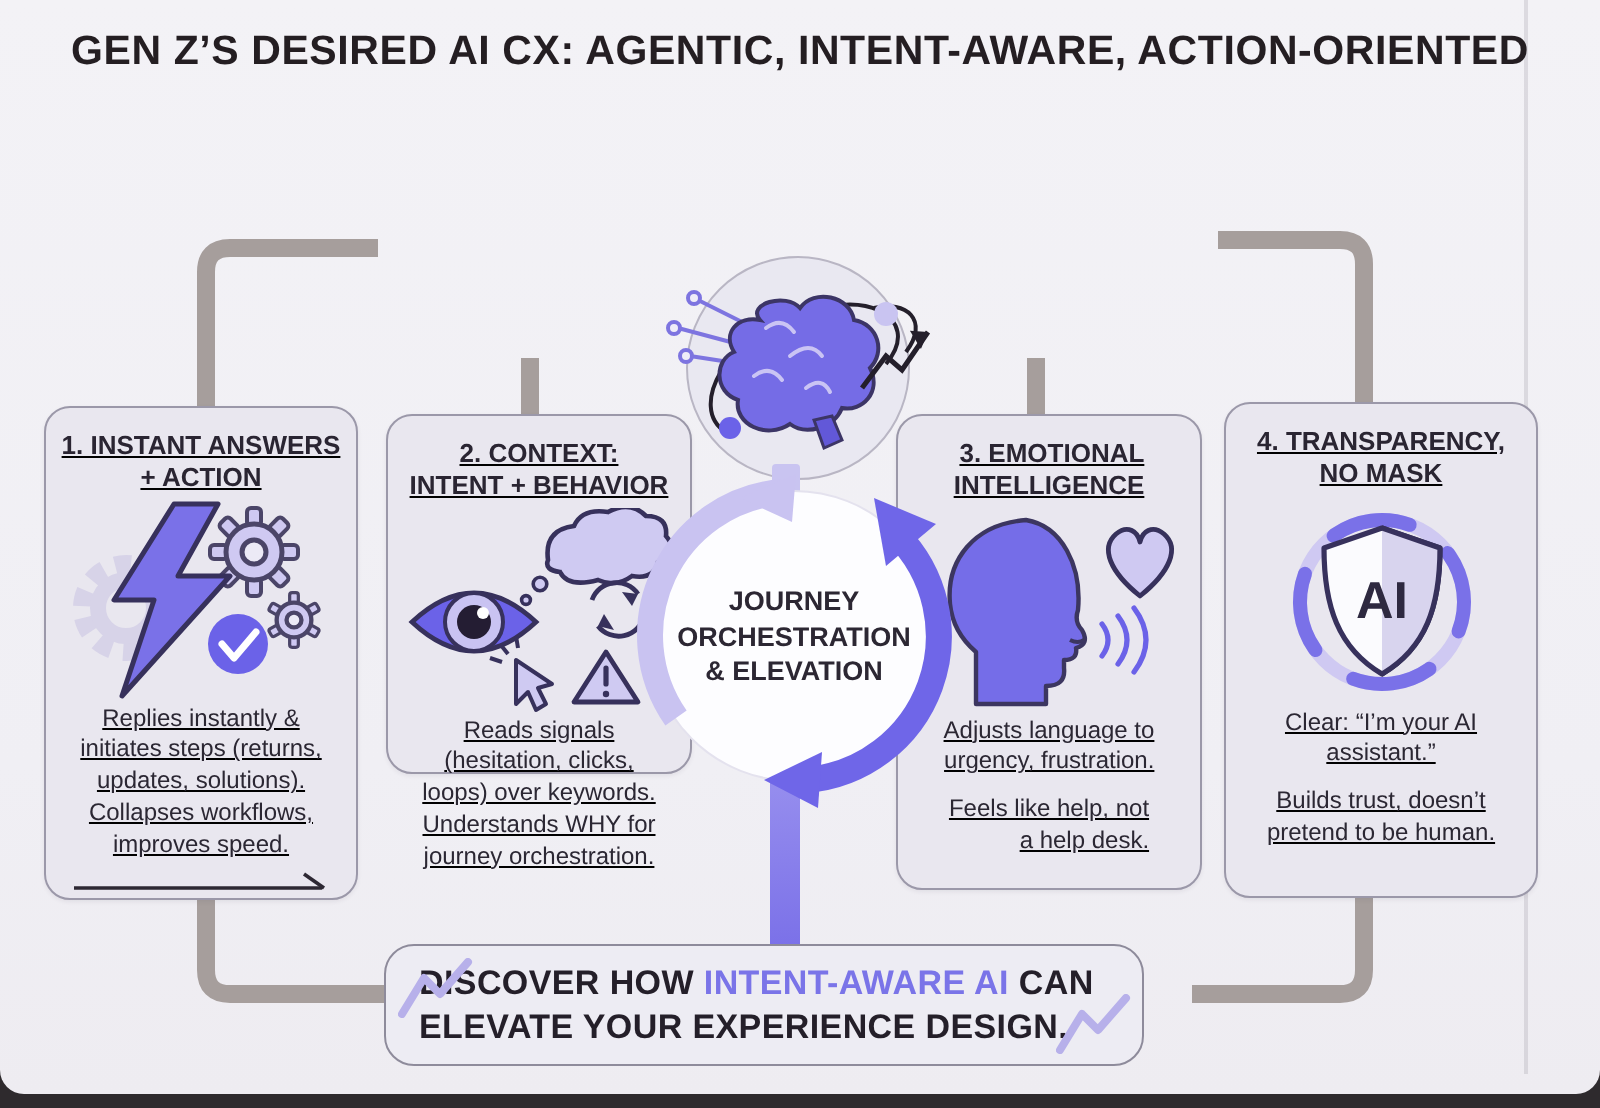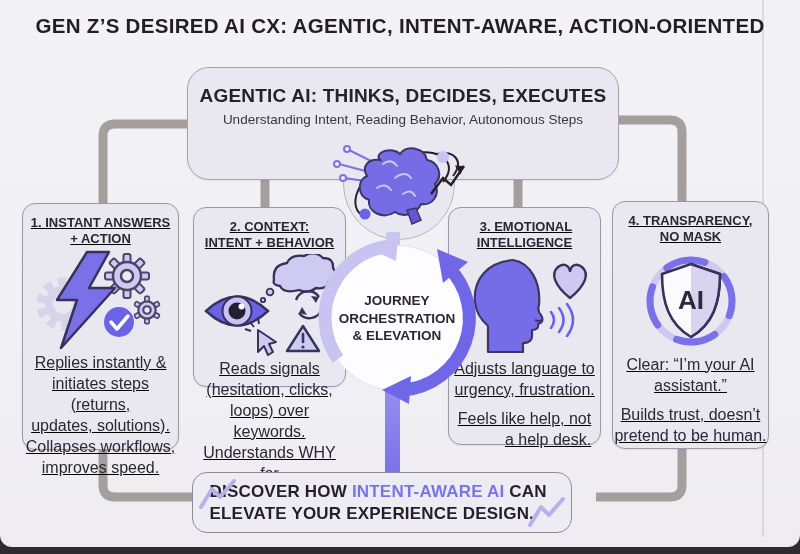--- a/index.html
+++ b/index.html
@@ -20,21 +20,21 @@
   .header-sub { font-size:13.5px; color:#39343f; margin-top:5px; }
   .header-bump { position:absolute; left:343px; top:128px; width:112px; height:112px; border-radius:50%;
     background:#e9e8f1; border:1.5px solid #b9b6c4; z-index:1; }
 
   
   .card { position:absolute; background:#e9e7ef; border:1.5px solid #9b98a9; border-radius:13px;
     z-index:3; display:flex; flex-direction:column; align-items:center; text-align:center;
     box-shadow:0 1px 2px rgba(60,55,80,.08);text-decoration:underline; }
   .card-title { white-space:pre-line; font-size:13px; font-weight:bold; color:#2a2532; line-height:1.25; margin-top:11px; }
   .card-icon { flex:0 0 auto; margin-top:2px; }
-  .card-body { white-space:pre-line; font-size:16px; color:#2b2733; line-height:1.32; }
+  .card-body { white-space:pre-line; font-size:12px; color:#2b2733; line-height:1.32; }
   .card-body + .card-body { margin-top:8px; }
   #card1 { left:22px;  top:203px; width:157px; height:247px; }
   #card2 { left:193px; top:207px; width:153px; height:180px; }
   #card3 { left:448px; top:207px; width:153px; height:238px;text-align:right; }
   #card4 { left:612px; top:201px; width:157px; height:248px; }
   .card-arrow { margin-top:4px; }
 
   
   .center-circle { position:absolute; left:324px; top:245px; width:146px; height:146px; border-radius:50%;
     background:#fdfdff; border:1px solid #e4e2ee; z-index:3; }
@@ -77,24 +77,20 @@
         <stop offset="0" stop-color="#9a92ef"></stop>
           <stop offset="1" stop-color="#7a70e8"></stop>
       </linearGradient>
     </defs>
     <rect x="386" y="232" width="14" height="36" rx="2" fill="#c9c4f1"></rect>
     <rect x="385" y="378" width="15" height="98" rx="2" fill="url(#ribGrad)"></rect>
   </svg>
 
   <div class="page-title">GEN Z’S DESIRED AI CX: AGENTIC, INTENT-AWARE, ACTION-ORIENTED</div>
 
-  <div class="header-box">
-    <div class="header-title">AGENTIC AI: THINKS, DECIDES, EXECUTES</div>
-    <div class="header-sub">Understanding Intent, Reading Behavior, Autonomous Steps</div>
-  </div>
 
   <svg class="brain-svg" width="150" height="110" viewBox="0 0 150 110">
     <g stroke="#7d74e0" stroke-width="2" fill="none">
       <path d="M 24 20 L 48 32"></path>
         <path d="M 14 34 L 44 42"></path>
         <path d="M 20 48 L 46 52"></path>
     </g>
     <circle cx="22" cy="19" r="3" fill="#efedf8" stroke="#7d74e0" stroke-width="2"></circle>
     <circle cx="12" cy="34" r="3" fill="#efedf8" stroke="#7d74e0" stroke-width="2"></circle>
     <circle cx="18" cy="48" r="3" fill="#efedf8" stroke="#7d74e0" stroke-width="2"></circle>

